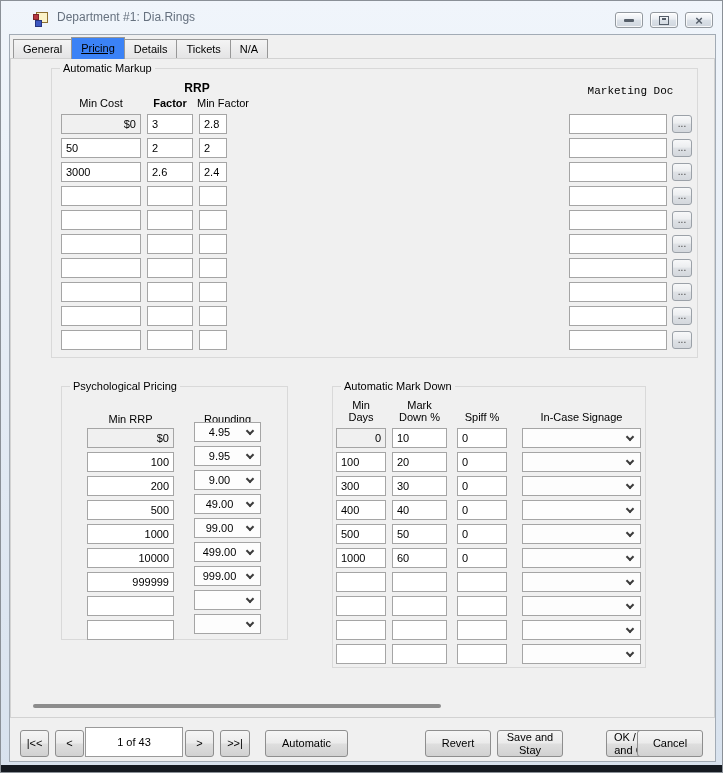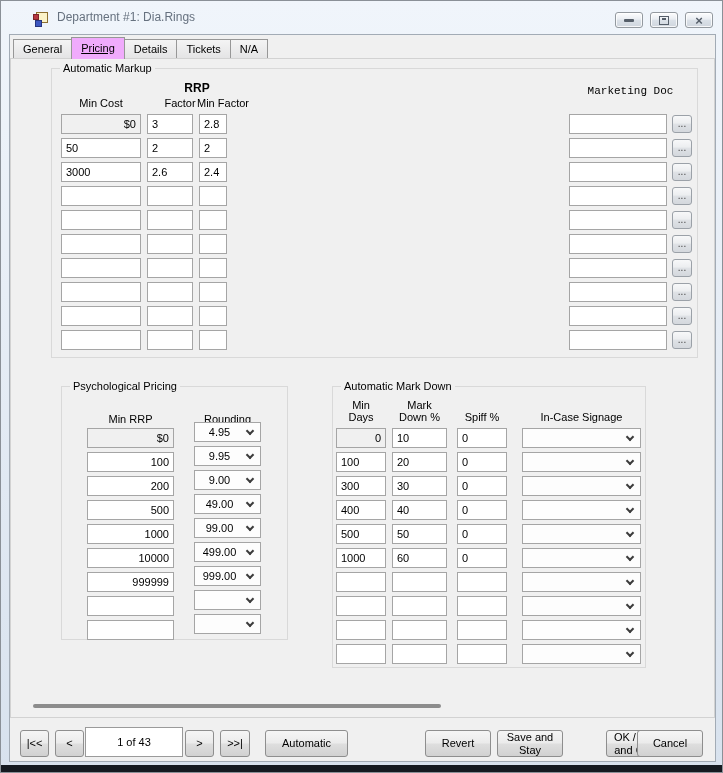--- a/index.html
+++ b/index.html
@@ -30,21 +30,21 @@
   
   .client { position:absolute; left:8px; top:33px; width:707px; height:728px; background:#f0f0f0; border:1px solid #a2abb5; }
   .bottom-dark { position:absolute; left:0; right:0; bottom:0; height:7px; background:#151a21; }
 
   
   .tabstrip { position:absolute; left:3px; top:2px; height:21px; display:flex; align-items:flex-end; z-index:5; }
   .tab { font-size:11px; padding:0 9px; height:19px; line-height:18px; color:#000;
          background:linear-gradient(#f4f4f4,#e4e4e5); border:1px solid #979797; border-bottom:none;
          white-space:nowrap; cursor:default; }
   .tab + .tab { margin-left:-1px; }
-  .tab.selected { background:#f0abfc; height:22px; line-height:21px; margin-bottom:-1px; position:relative; z-index:6;text-decoration:underline; }
+  .tab.selected { background:#3b82f6; height:22px; line-height:21px; margin-bottom:-1px; position:relative; z-index:6;text-decoration:underline; }
 
   .page { position:absolute; left:0; top:23px; width:705px; height:660px; border:1px solid #d2d2d2; background:#f0f0f0; }
 
   
   .group { position:absolute; border:1px solid #d9d9d9; background:#f0f0f0; }
   .group-title { position:absolute; top:-7px; left:8px; background:#f0f0f0; padding:0 3px; font-size:11px; line-height:13px; color:#000; white-space:nowrap; }
   .col-label { position:absolute; font-size:11px; color:#000; text-align:center; line-height:12px; }
   .rrp { position:absolute; font-size:12px; font-weight:bold; text-align:center; }
   .col { position:absolute; }
 
@@ -107,21 +107,21 @@
       <div class="tab">Tickets</div>
       <div class="tab">N/A</div>
     </div>
 
     <div class="page">
 
       <div class="group" style="left:40px; top:9px; width:647px; height:290px;">
         <span class="group-title">Automatic Markup</span>
         <div class="rrp" style="left:95px; top:12px; width:100px;">RRP</div>
         <div class="col-label" style="left:14px; top:28px; width:70px;">Min Cost</div>
-        <div class="col-label" style="left:93px; top:28px; width:70px;">Factor</div>
+        <div class="col-label" style="left:83px; top:28px; width:70px;font-weight:bold;">Factor</div>
         <div class="col-label" style="left:136px; top:28px; width:70px;">Min Factor</div>
         <div class="col-label" style="left:517px; top:16px; width:123px;font-family:Liberation Mono, monospace;">Marketing Doc</div>
 
         <div class="col" style="left:9px; top:45px; width:80px;">
           <input class="tbox ro right" value="$0" style="">
           <input class="tbox" value="50" style="">
           <input class="tbox" value="3000" style="">
           <input class="tbox" style="">
           <input class="tbox" style="">
           <input class="tbox" style="">

